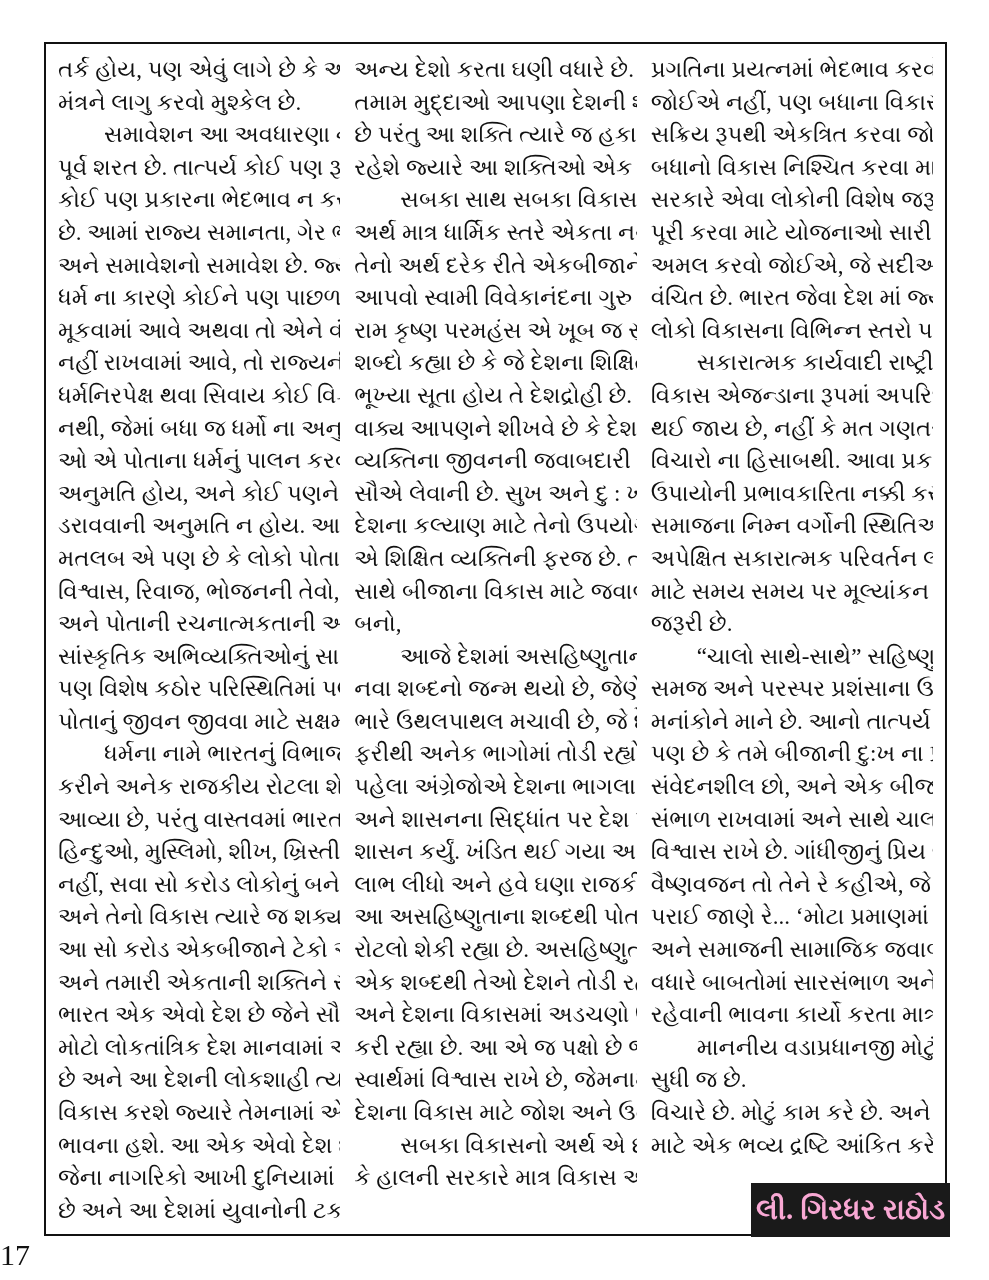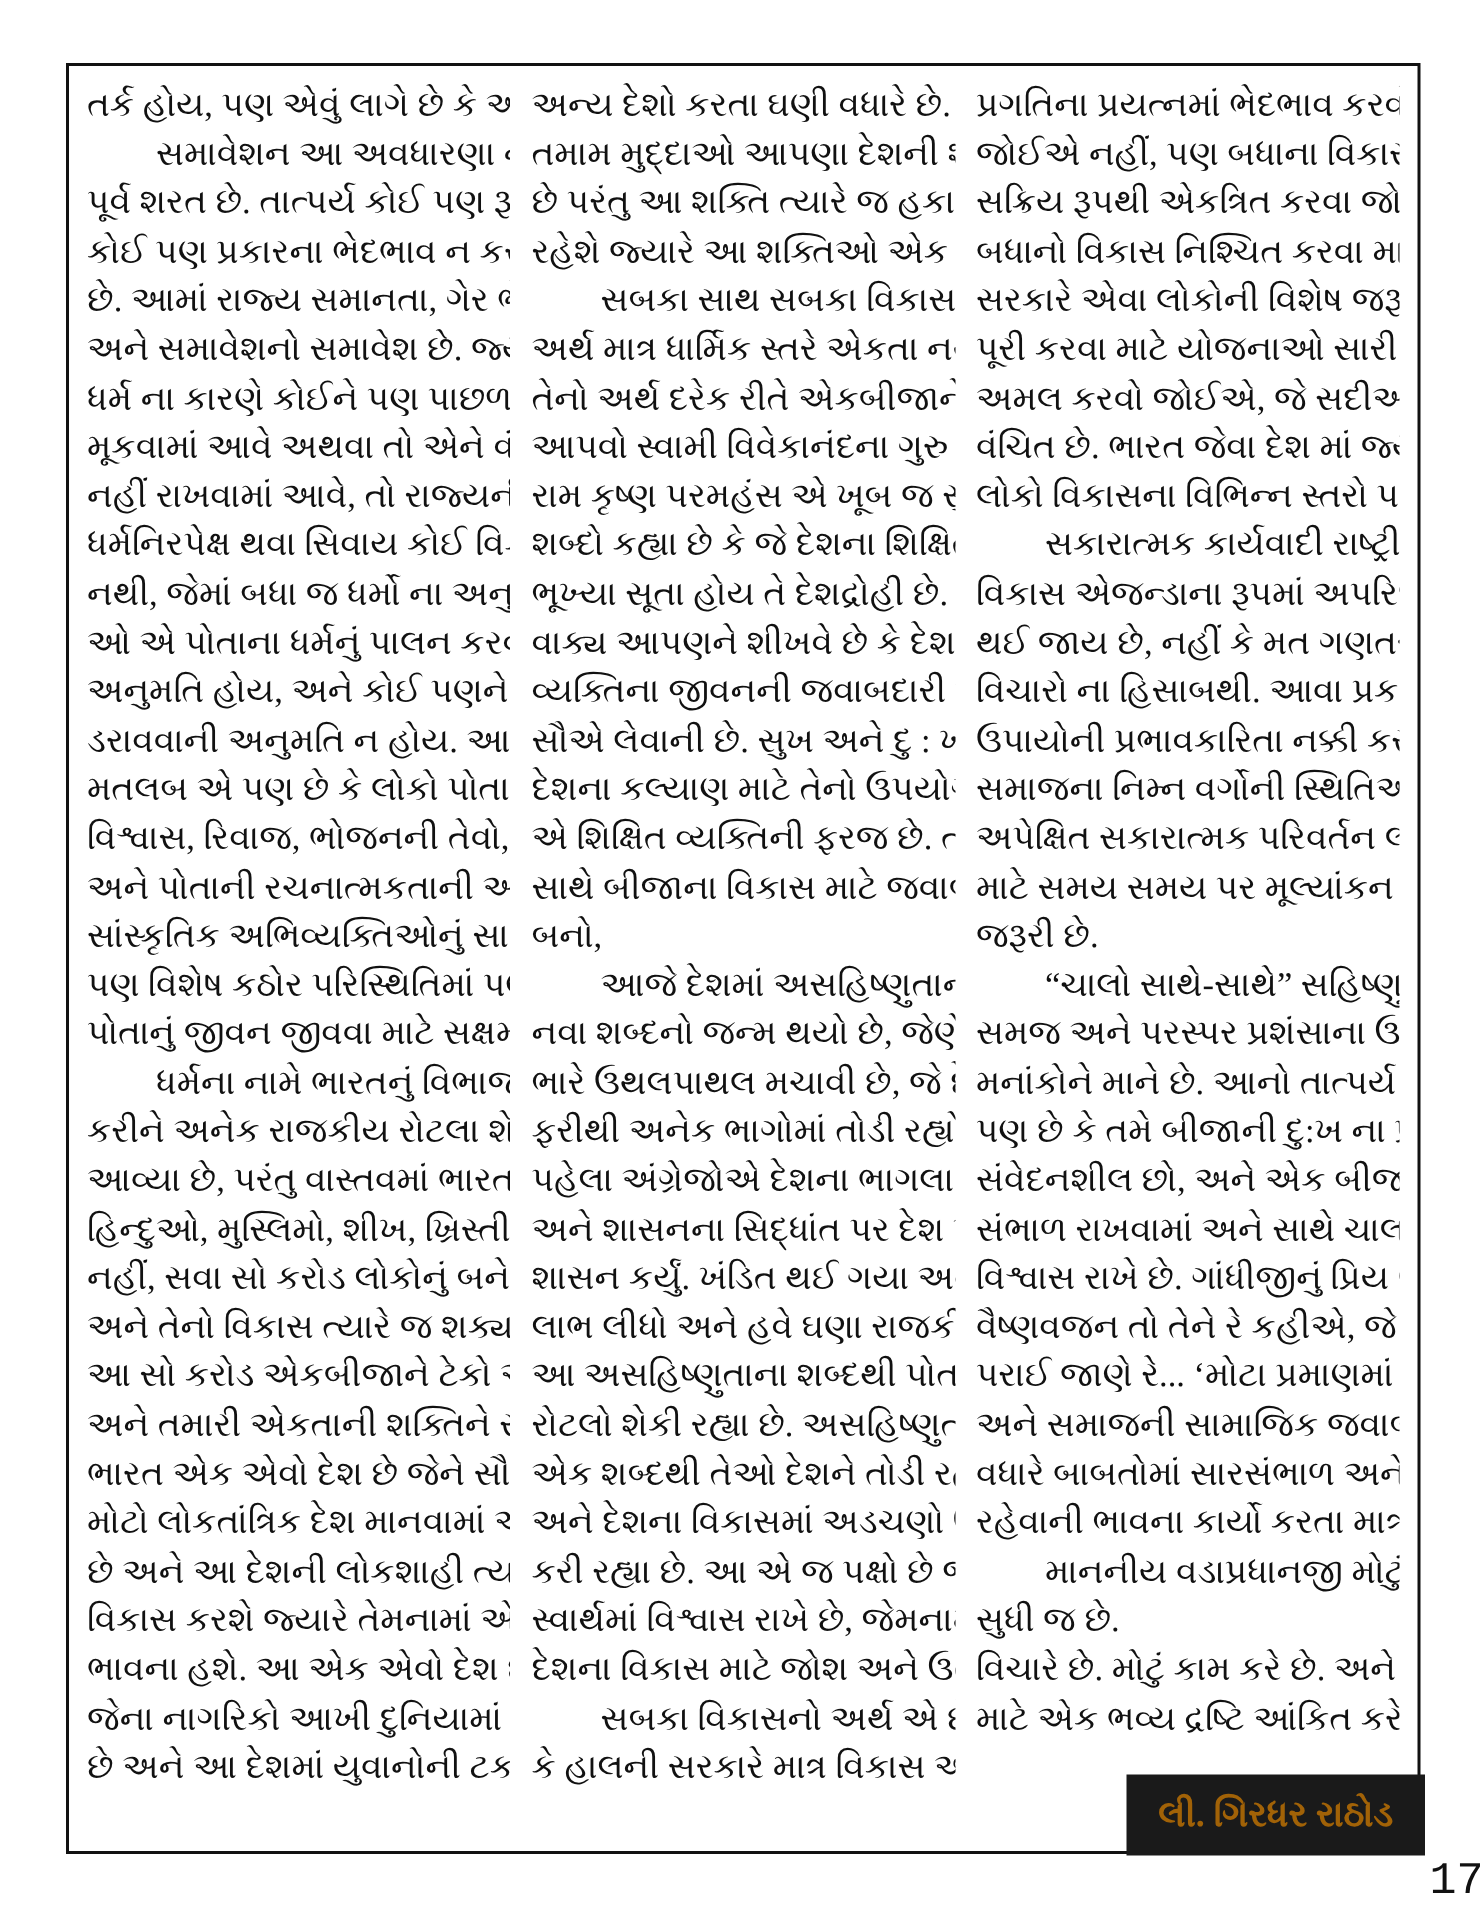--- a/index.html
+++ b/index.html
@@ -31,43 +31,43 @@
     white-space: nowrap;
     overflow: hidden;
   }
   .line.end { text-align-last: left; }
   .line.indent { padding-left: 46px; }
   .signature {
     position: absolute;
     left: 751px; top: 1183px;
     width: 199px; height: 54px;
     background: #1a1a1a;
-    color: #a16207;
+    color: #f9a8d4;
     display: flex;
     align-items: center;
     justify-content: center;
-    font-size: 24px;
+    font-size: 29px;
     font-weight: bold;
   }
   .pagenum {
     position: absolute;
     left: 0; top: 1238px;
     width: 989px;
-    text-align: right;
+    text-align: left;
     font-size: 30px;
-    font-family: Liberation Mono, monospace;
   }
 </style>
 </head>
 <body>
 
 <div class="page">
   <div class="frame">
     <div class="col">
         <div class="line">તર્ક હોય, પણ એવું લાગે છે કે આ સફળ</div>
+        <div class="line end">મંત્રને લાગુ કરવો મુશ્કેલ છે.</div>
         <div class="line indent">સમાવેશન આ અવધારણા ની</div>
         <div class="line">પૂર્વ શરત છે. તાત્પર્ય કોઈ પણ રૂપ માં</div>
         <div class="line">કોઈ પણ પ્રકારના ભેદભાવ ન કરવાથી</div>
         <div class="line">છે. આમાં રાજ્ય સમાનતા, ગેર ભેદભાવ</div>
         <div class="line">અને સમાવેશનો સમાવેશ છે. જ્યારે</div>
         <div class="line">ધર્મ ના કારણે કોઈને પણ પાછળ નહીં</div>
         <div class="line">મૂકવામાં આવે અથવા તો એને વંચિત</div>
         <div class="line">નહીં રાખવામાં આવે, તો રાજ્યની સામે</div>
         <div class="line">ધર્મનિરપેક્ષ થવા સિવાય કોઈ વિકલ્પ જ</div>
         <div class="line">નથી, જેમાં બધા જ ધર્મો ના અનુયાયી</div>

